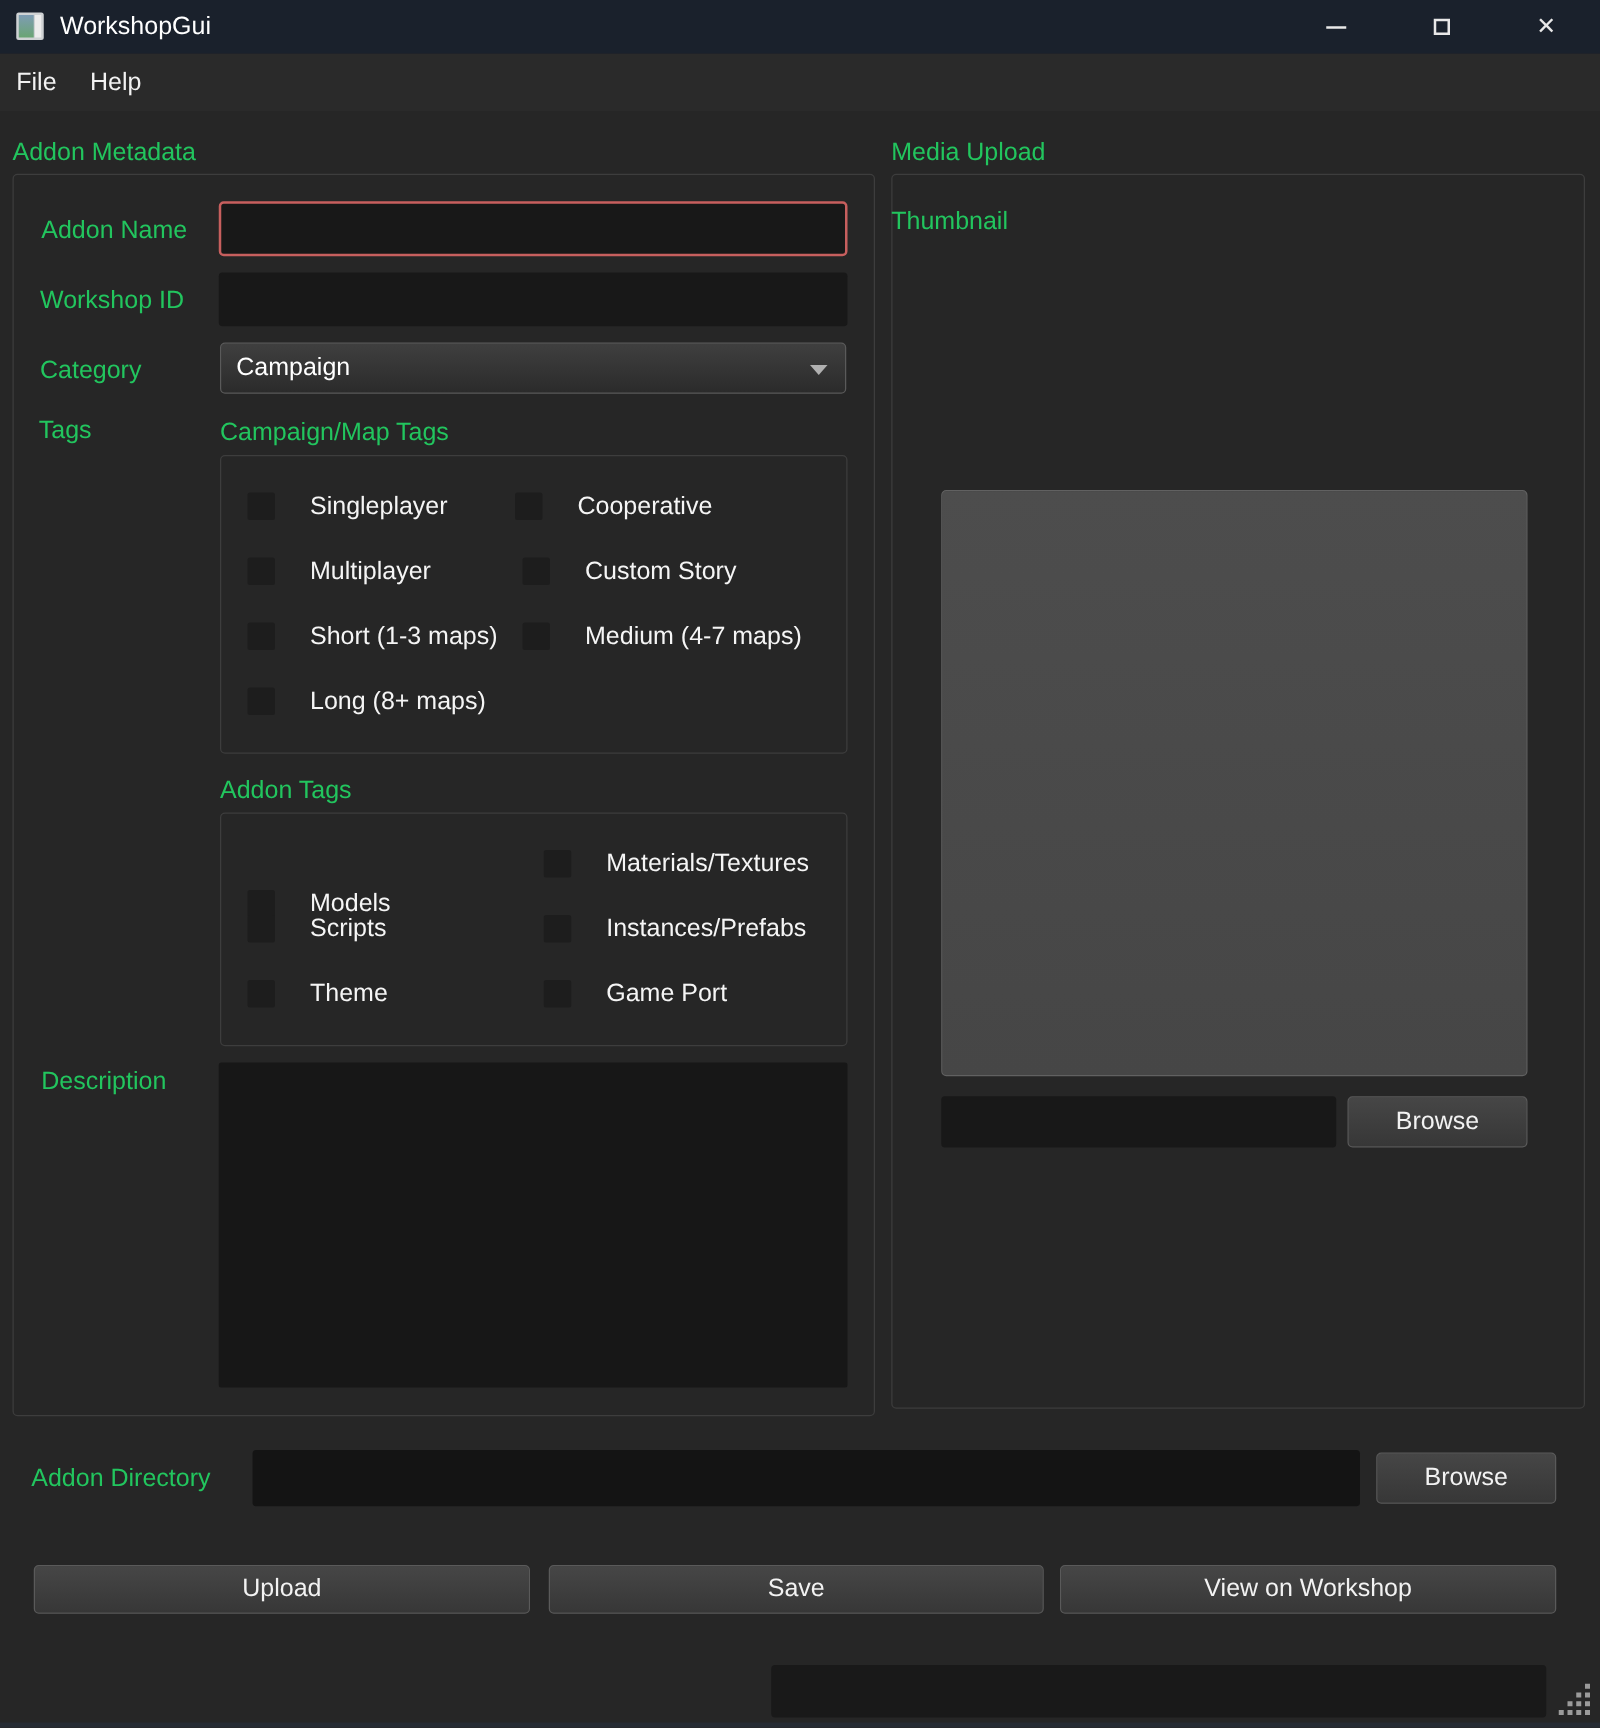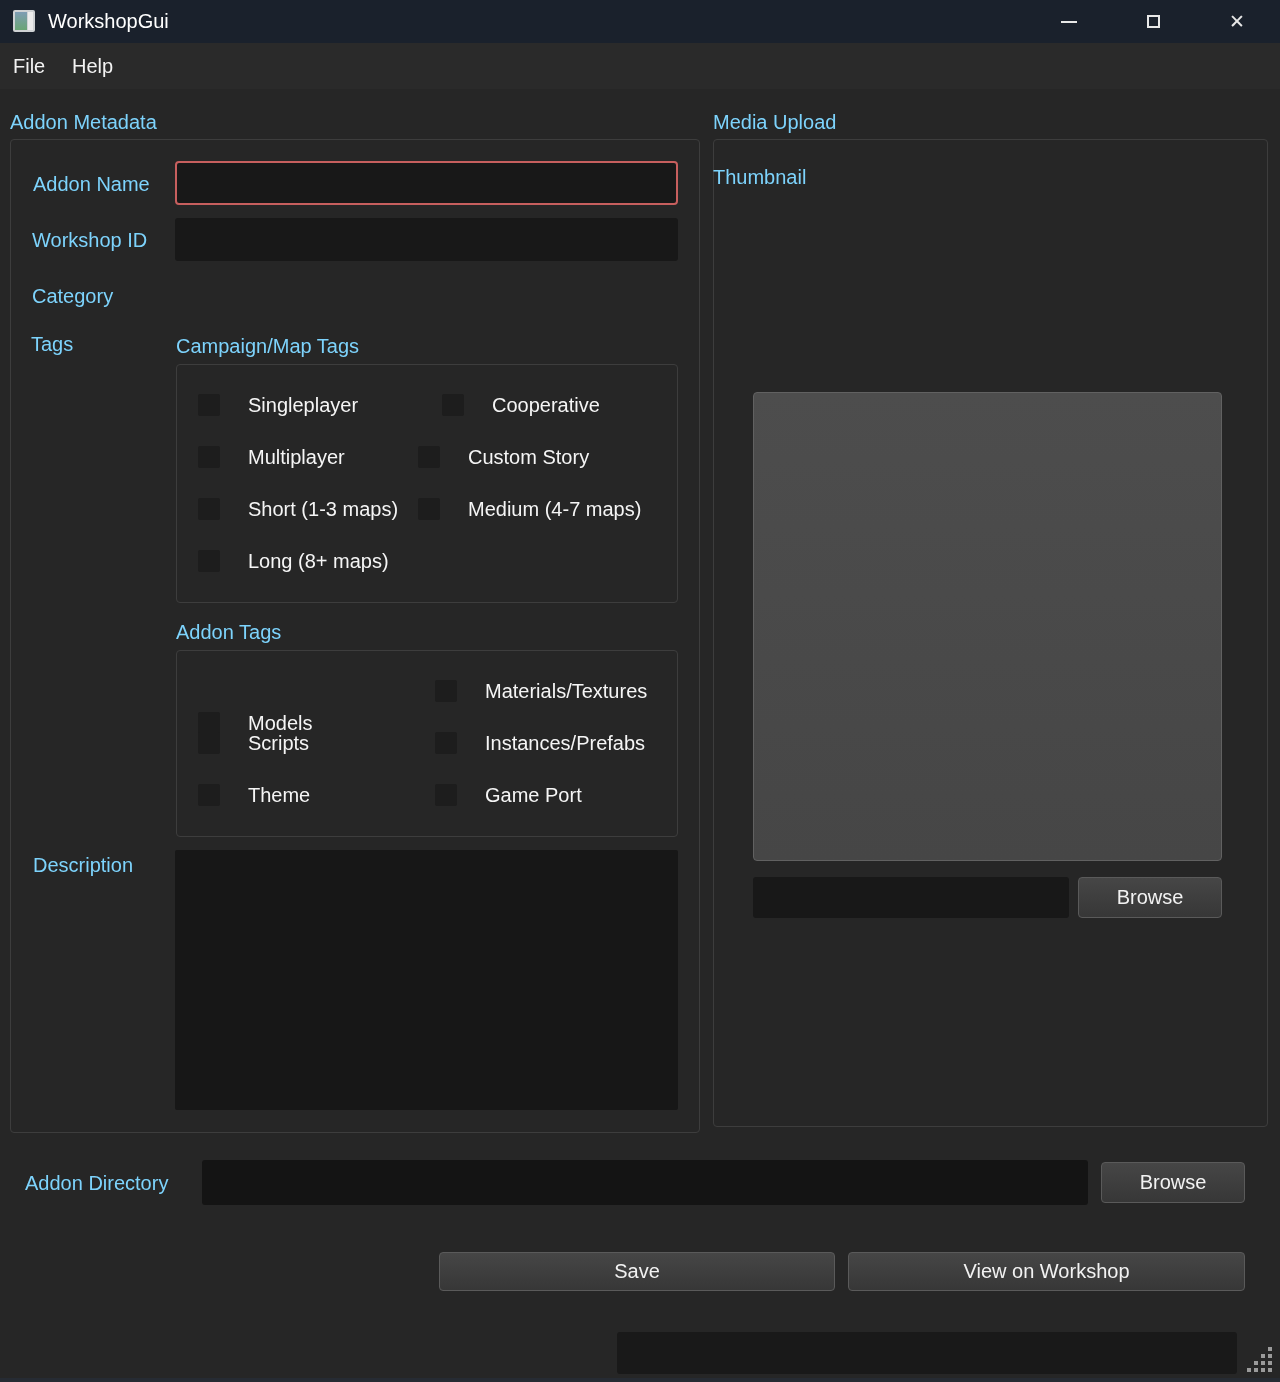--- a/index.html
+++ b/index.html
@@ -41,21 +41,21 @@
   .menubar {
     position:absolute; left:0; top:43px; width:1280px; height:46px;
     background:#2a2a2a;
   }
   .menu-item {
     position:absolute; top:0; height:46px; line-height:46px;
     font-size:20px; color:#f2f2f2; padding:0 6px;
   }
 
   
-  .label { position:absolute; font-size:20px; color:#7dd3fc; white-space:nowrap; line-height:22px; }
+  .label { position:absolute; font-size:20px; color:#22c55e; white-space:nowrap; line-height:22px; }
   .groupbox { position:absolute; border:1px solid #3d3d3d; border-radius:4px; }
   .text-input {
     position:absolute; background:#181818; border:none; border-radius:3px;
     color:#ffffff; font-size:19px; padding:0 10px;
     font-family:"Liberation Sans", sans-serif;
     outline:none;
   }
   .text-input.invalid { border:2px solid #c75f5e; border-radius:4px; }
   .btn {
     position:absolute;
@@ -139,31 +139,35 @@
   <div class="label" style="left:10px; top:111px;">Addon Metadata</div>
   <div class="groupbox" style="left:10px; top:139px; width:690px; height:994px;"></div>
 
   <div class="label" style="left:33px; top:173px;">Addon Name</div>
   <input class="text-input invalid" style="left: 175px; top: 161px; width: 503px; height: 44px;" value="">
 
   <div class="label" style="left:32px; top:229px;">Workshop ID</div>
   <input class="text-input" style="left: 175px; top: 218px; width: 503px; height: 43px;" value="">
 
   <div class="label" style="left:32px; top:285px;">Category</div>
+  <div class="dropdown" style="left:176px; top:274px; width:501px; height:41px;">
+    <span>Campaign</span>
+    <span class="arrow"></span>
+  </div>
 
   <div class="label" style="left:31px; top:333px;">Tags</div>
 
   <div class="label" style="left:176px; top:335px;">Campaign/Map Tags</div>
   <div class="groupbox" style="left:176px; top:364px; width:502px; height:239px;"></div>
 
   <div class="checkbox-item" style="left:198px; top:394px;">
     <div class="checkbox-box"></div>
     <div class="checkbox-label">Singleplayer</div>
   </div>
-  <div class="checkbox-item" style="left:442px; top:394px;">
+  <div class="checkbox-item" style="left:412px; top:394px;">
     <div class="checkbox-box"></div>
     <div class="checkbox-label">Cooperative</div>
   </div>
   <div class="checkbox-item" style="left:198px; top:446px;">
     <div class="checkbox-box"></div>
     <div class="checkbox-label">Multiplayer</div>
   </div>
   <div class="checkbox-item" style="left:418px; top:446px;">
     <div class="checkbox-box"></div>
     <div class="checkbox-label">Custom Story</div>
@@ -218,20 +222,21 @@
   <div class="label" style="left:713px; top:166px; width:555px; text-align:left;">Thumbnail</div>
   <div class="thumb-preview" style="left:753px; top:392px; width:469px; height:469px;"></div>
 
   <input class="text-input" style="left: 753px; top: 877px; width: 316px; height: 41px;" value="">
   <button class="btn" style="left:1078px; top:877px; width:144px; height:41px;">Browse</button>
 
   <div class="label" style="left:25px; top:1172px;">Addon Directory</div>
   <input class="text-input" style="left: 202px; top: 1160px; width: 886px; height: 45px; background: rgb(20, 20, 20);" value="">
   <button class="btn" style="left:1101px; top:1162px; width:144px; height:41px;">Browse</button>
 
+  <button class="btn" style="left:27px; top:1252px; width:397px; height:39px;">Upload</button>
   <button class="btn" style="left:439px; top:1252px; width:396px; height:39px;">Save</button>
   <button class="btn" style="left:848px; top:1252px; width:397px; height:39px;">View on Workshop</button>
 
   <div class="status-box" style="left:617px; top:1332px; width:620px; height:42px;"></div>
 
   <div class="resize-grip"></div>
   <div class="bottom-edge"></div>
 
 </div>
 

